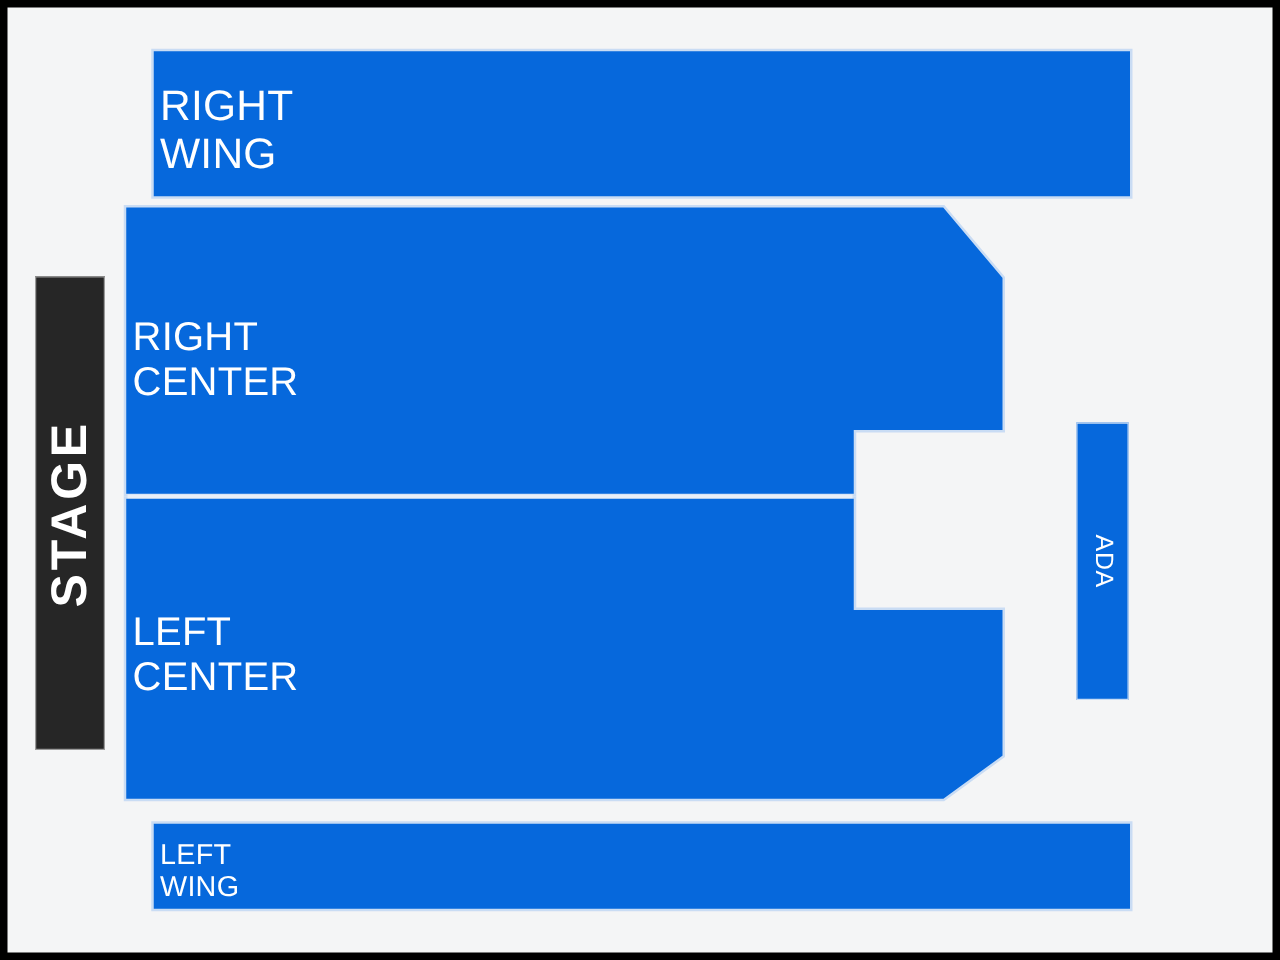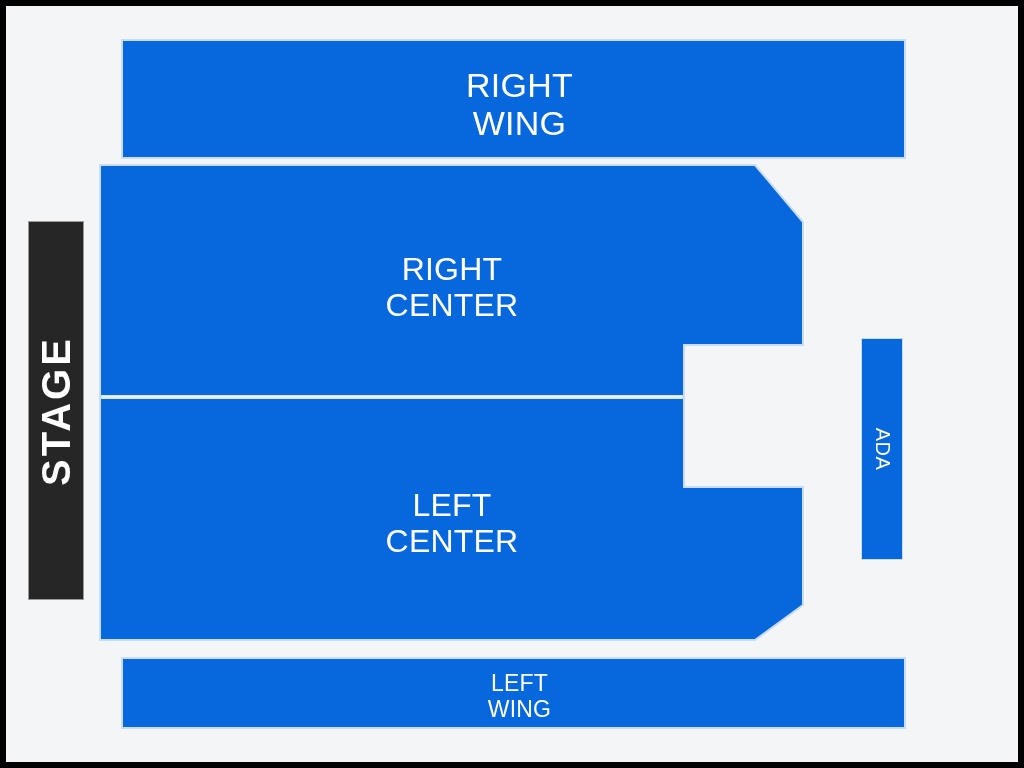--- a/index.html
+++ b/index.html
@@ -25,21 +25,21 @@
   .map-canvas svg {
     display: block;
     width: 100%;
     height: 100%;
   }
 
   
   .section-label {
     position: absolute;
     color: #ffffff;
-    text-align: center;
+    text-align: left;
     line-height: 1.12;
     letter-spacing: 0.2px;
     white-space: pre-line;
     pointer-events: none;
     font-weight: 400;
   }
   .label-right-wing {
     left: 122px;
     top: 60px;
     width: 783px;

